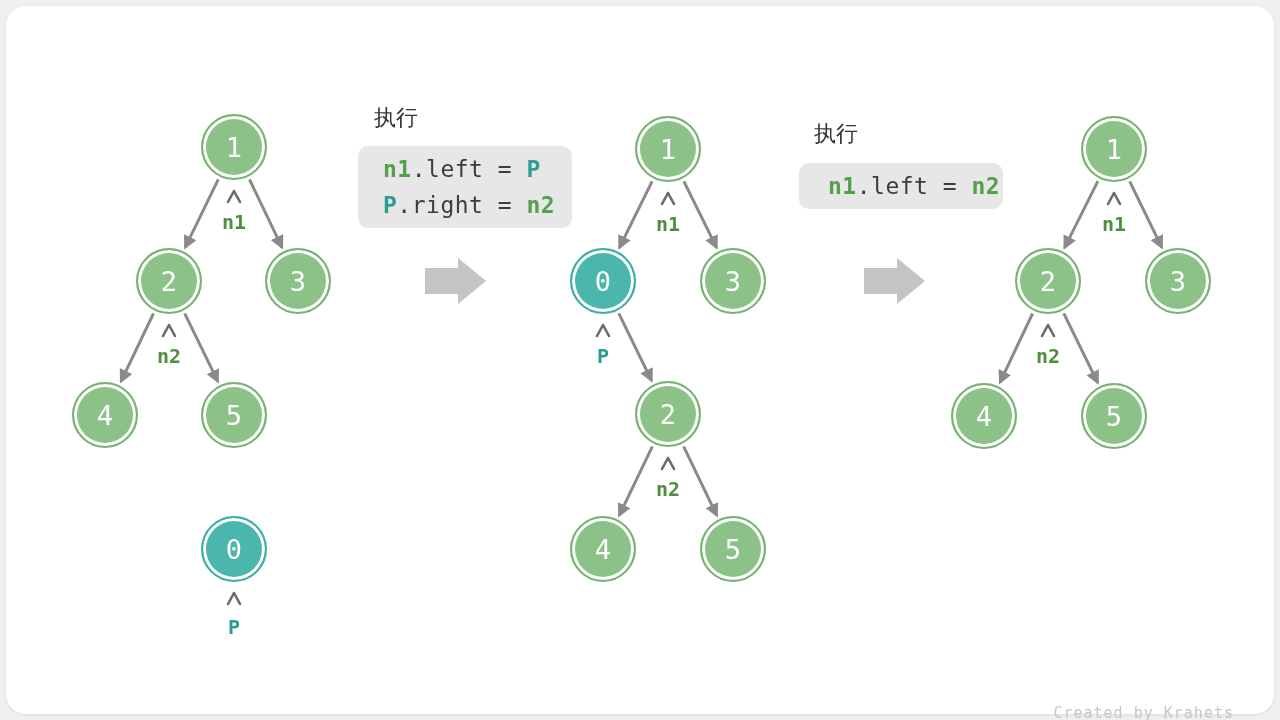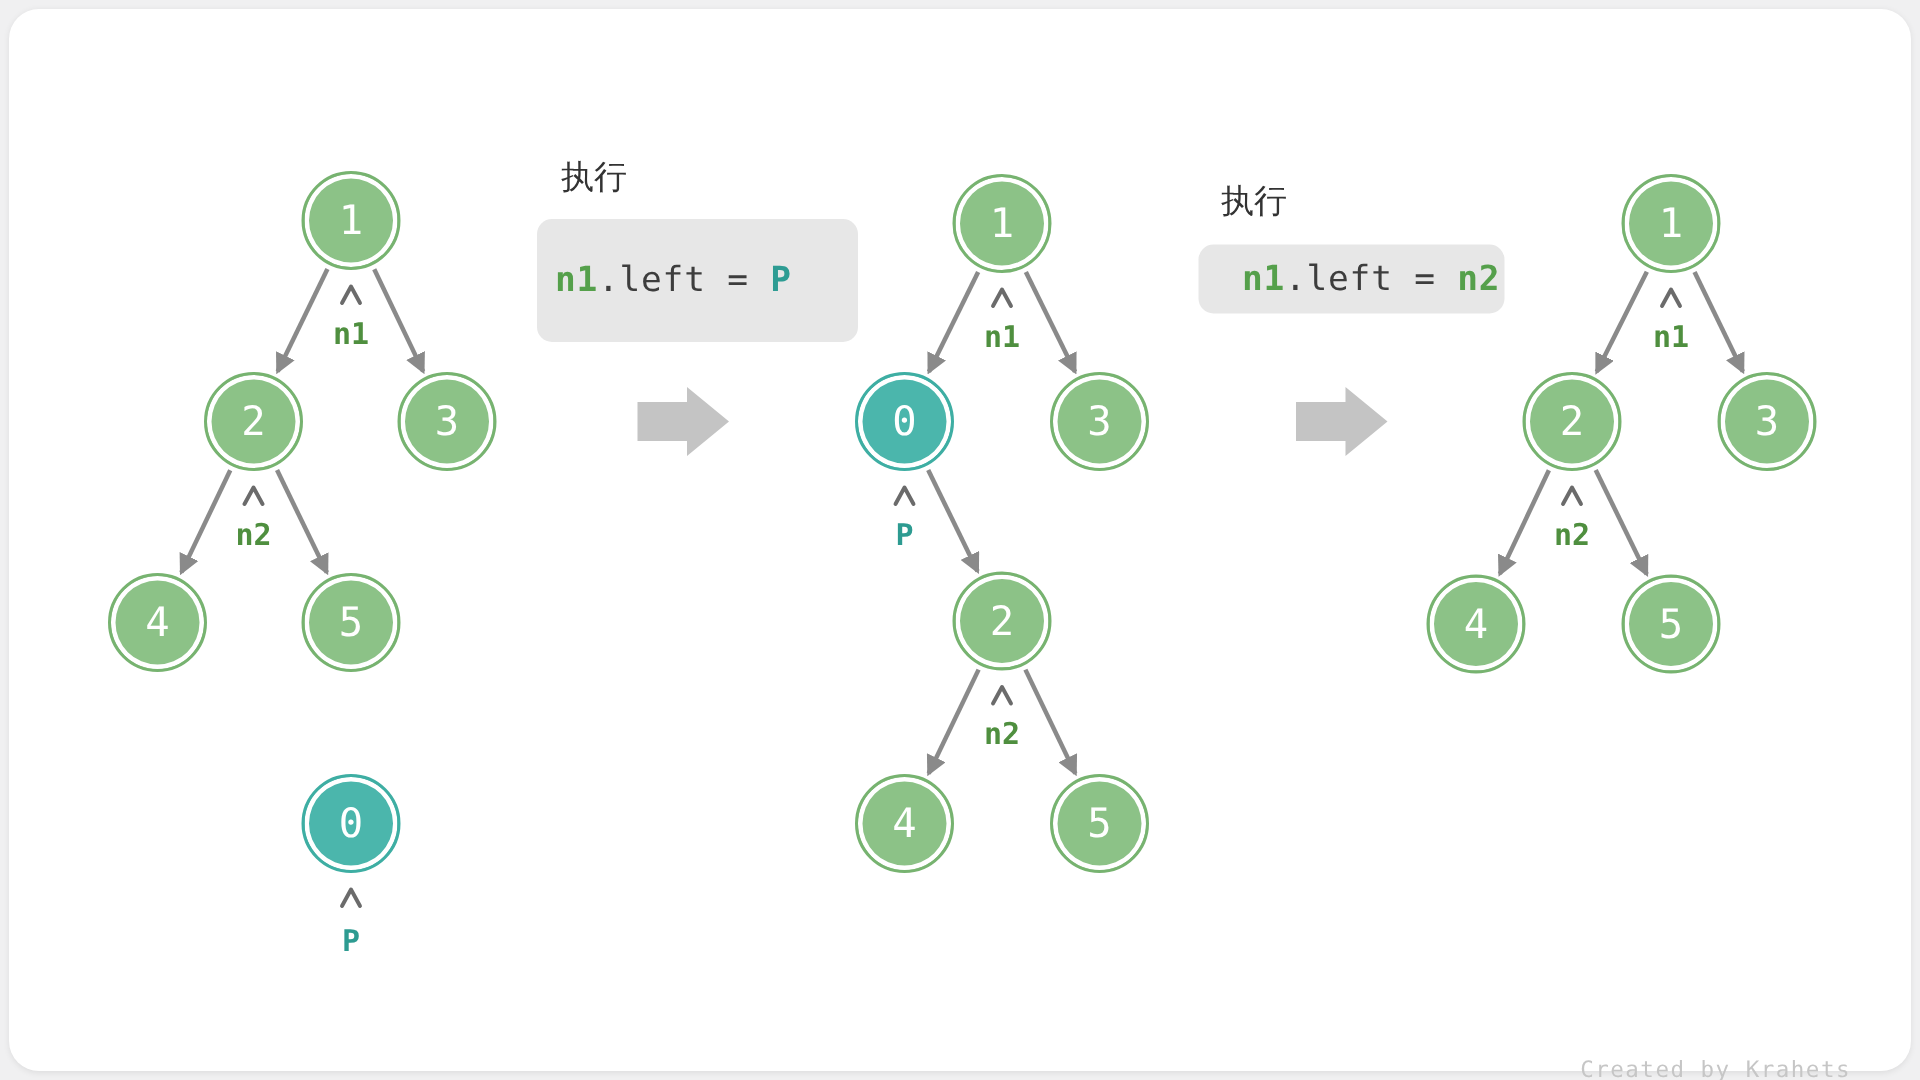--- a/index.html
+++ b/index.html
@@ -42,21 +42,21 @@
 
   .code-title{
     position:absolute;font-size:22px;color:var(--title-dark);
     font-family:"Liberation Sans",sans-serif;
   }
   .code-panel{
     position:absolute;background:var(--code-bg);border-radius:10px;
     font-family:"DejaVu Sans Mono",monospace;font-size:23px;letter-spacing:.5px;
     color:var(--code-dark);display:flex;flex-direction:column;justify-content:center;
   }
-  .code-line{white-space:pre;line-height:36px;padding-left:12px;}
+  .code-line{white-space:pre;line-height:36px;padding-left:25px;}
   .tok-green{color:var(--code-green);font-weight:bold;}
   .tok-teal{color:var(--code-teal);font-weight:bold;}
   .tok-dark{color:var(--code-dark);}
 
   .watermark{
     position:absolute;right:40px;top:674px;
     font-family:"DejaVu Sans Mono",monospace;font-size:15px;letter-spacing:1px;
     color:var(--watermark-gray);
     margin-top:24px;
   }
@@ -129,20 +129,21 @@
       <span>0</span>
     </div>
 
   <span class="ptr-label" style="left:228px;top:216px">n1</span>
   <span class="ptr-label" style="left:163px;top:350px">n2</span>
   <span class="ptr-label teal" style="left:228px;top:621px">P</span>
 
   <div class="code-title" style="left:368px;top:97px">执行</div>
   <div class="code-panel" style="left:352px;top:140px;width:214px;height:82px">
     <div class="code-line"><span class="tok-green">n1</span><span class="tok-dark">.left</span><span class="tok-dark"> = </span><span class="tok-teal">P</span></div>
+    <div class="code-line"><span class="tok-teal">P</span><span class="tok-dark">.right</span><span class="tok-dark"> = </span><span class="tok-green">n2</span></div>
   </div>
 
   <div class="node green" style="left:629px;top:110px">
       <span>1</span>
     </div>
   <div class="node teal" style="left:564px;top:242px">
       <span>0</span>
     </div>
   <div class="node green" style="left:694px;top:242px">
       <span>3</span>

